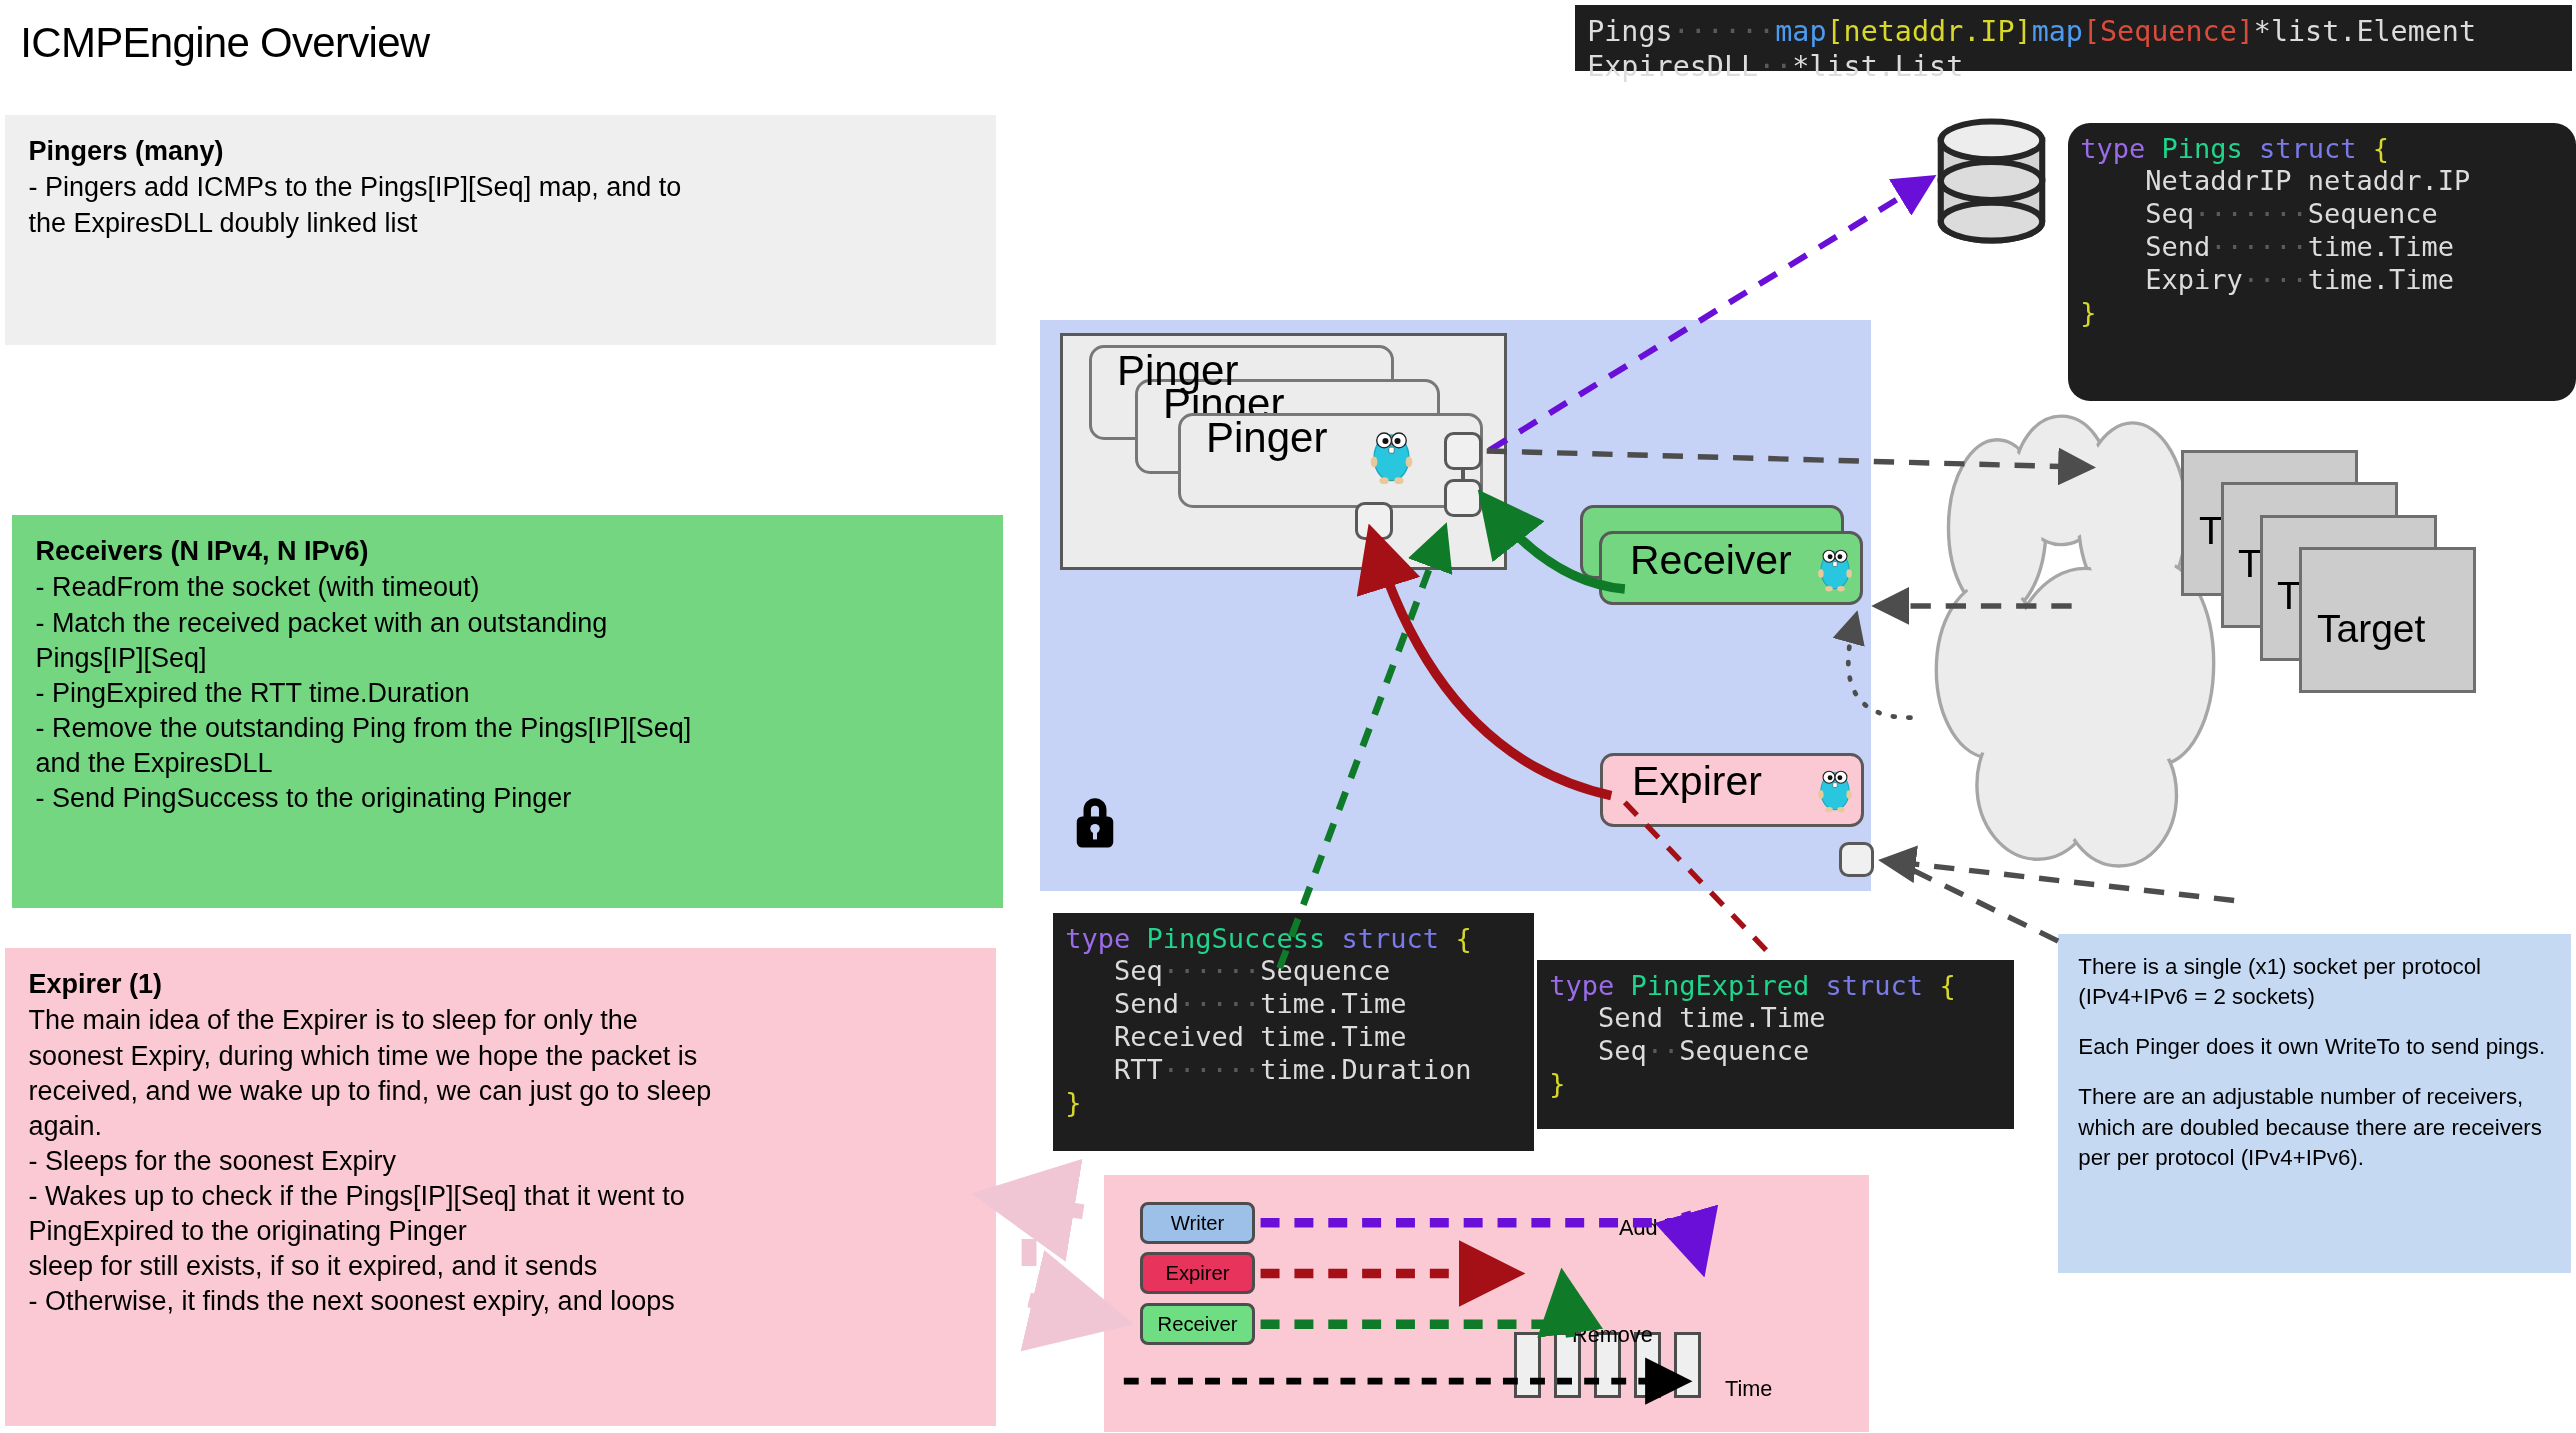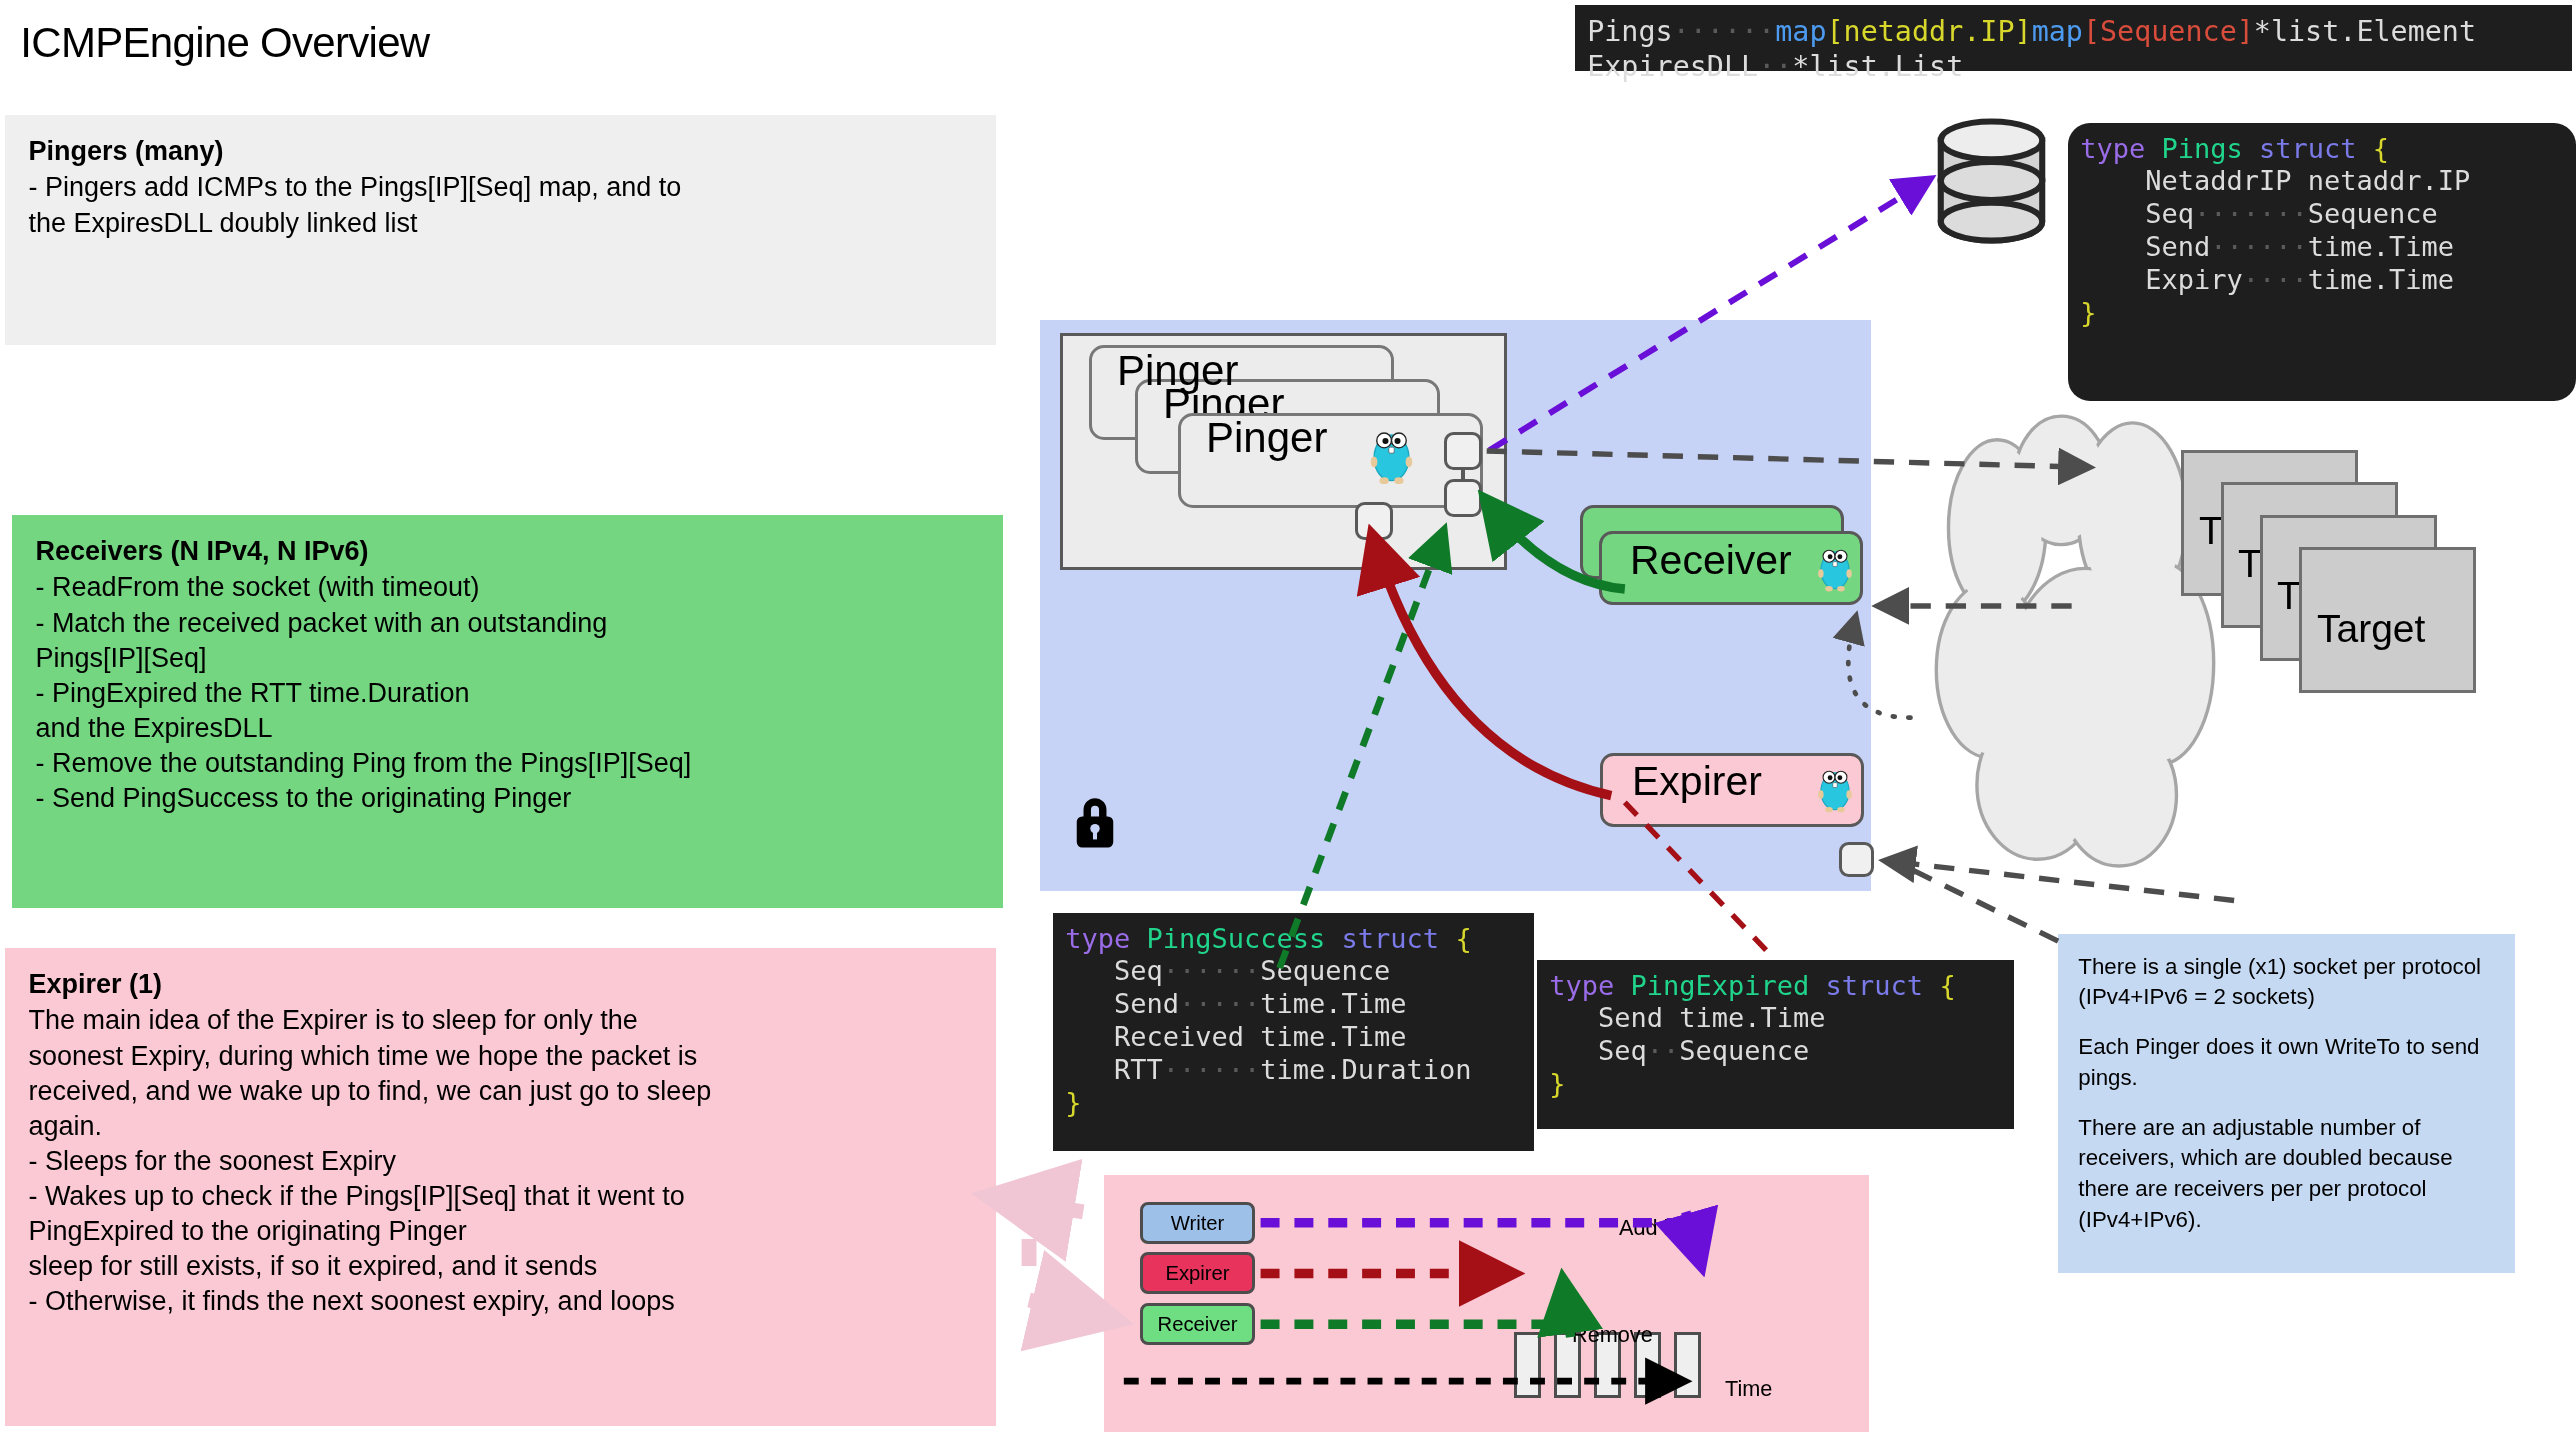--- a/index.html
+++ b/index.html
@@ -80,21 +80,21 @@
   .k-dot{color:#5a5a5a;}
   #code-pings-map{left:1575px;top:5.4px;width:997px;height:66px;font-size:28.4px;}
   #code-pings-struct{left:2068px;top:123px;width:508px;height:278px;border-radius:22px;}
   #code-pingsuccess{left:1053px;top:913px;width:481px;height:238px;}
   #code-pingexpired{left:1537px;top:960px;width:477px;height:169px;}
 
   
   #db-icon{left:1934px;top:103px;width:115px;height:156px;}
 
   
-  #note-box{left:2058px;top:934px;width:457px;height:339px;background:#c6d9f2;
+  #note-box{left:2058px;top:934px;width:513px;height:339px;background:#c6d9f2;
             box-sizing:border-box;padding:17.6px 20.3px;font-size:22.3px;line-height:1.38;color:#000;}
   #note-box p{margin:0 0 19px 0;}
 
   
   #timeline-panel{left:1104px;top:1175px;width:765px;height:257px;background:#fbc9d4;}
   .tl-box{position:absolute;border:3.4px solid #4d4d4d;border-radius:8.1px;box-sizing:border-box;
           display:flex;align-items:center;justify-content:center;font-size:20.3px;color:#000;}
   #tl-writer{left:1140px;top:1202px;width:115px;height:42px;background:#9dc0e8;}
   #tl-expirer{left:1140px;top:1252px;width:115px;height:42px;background:#e8335c;}
   #tl-receiver{left:1140px;top:1303px;width:115px;height:42px;background:#6fdd82;}
@@ -116,22 +116,22 @@
   <div class="ln">- Pingers add ICMPs to the Pings[IP][Seq] map, and to</div>
   <div class="ln">the ExpiresDLL doubly linked list</div>
 </div>
 
 <div class="abs panel" id="panel-receivers">
   <b>Receivers (N IPv4, N IPv6)</b>
   <div class="ln">- ReadFrom the socket (with timeout)</div>
   <div class="ln">- Match the received packet with an outstanding</div>
   <div class="ln">Pings[IP][Seq]</div>
   <div class="ln">- PingExpired the RTT time.Duration</div>
+  <div class="ln">- Remove the outstanding Ping from the Pings[IP][Seq]</div>
   <div class="ln">and the ExpiresDLL</div>
-  <div class="ln">- Remove the outstanding Ping from the Pings[IP][Seq]</div>
   <div class="ln">- Send PingSuccess to the originating Pinger</div>
 </div>
 
 <div class="abs panel" id="panel-expirer">
   <b>Expirer (1)</b>
   <div class="ln">The main idea of the Expirer is to sleep for only the</div>
   <div class="ln">soonest Expiry, during which time we hope the packet is</div>
   <div class="ln">received, and we wake up to find, we can just go to sleep</div>
   <div class="ln">again.</div>
   <div class="ln">- Sleeps for the soonest Expiry</div>

